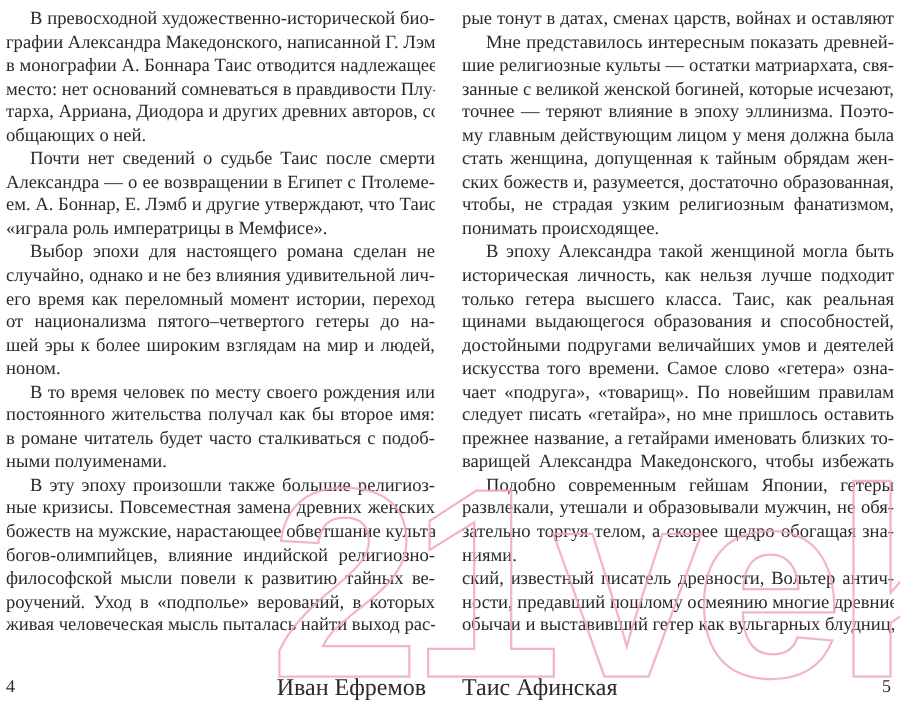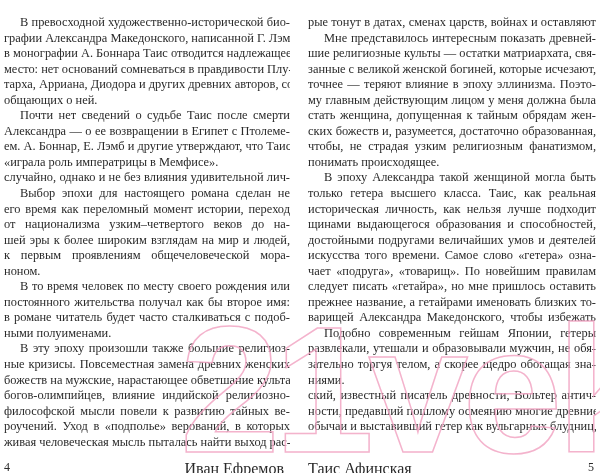--- a/index.html
+++ b/index.html
@@ -1,18 +1,18 @@
 <!DOCTYPE html>
 <html><head>
 <meta charset="utf-8">
 <style>
   html, body { margin:0; padding:0; }
   body { width:600px; height:473px; background:#ffffff; position:relative; overflow:hidden;
          font-family:"Liberation Serif", serif; color:#2a2a2a; }
-  .page { position:absolute; top:12px; height:366px; }
+  .page { position:absolute; top:2px; height:366px; }
   .page.left { left:4px; width:288px; }
   .page.right { left:308px; width:288px; }
   .text { font-size:12.4px; line-height:15.55px; text-align:justify; }
   .line { display:block; white-space:nowrap; text-align:justify; text-align-last:justify; height:15.55px; overflow:hidden; }
   .line.last { text-align-last:left; }
   .line.indent { padding-left:16px; }
   .left .text { position:absolute; top:3px; left:0; width:286px; }
   .right .text { position:absolute; top:3px; left:0; width:288px; }
   .footer { position:absolute; top:448px; width:100%; font-size:12px; }
   .folio { position:absolute; font-size:12px; }
@@ -33,26 +33,25 @@
       <span class="line indent">В превосходной художественно-исторической био-</span>
       <span class="line">графии Александра Македонского, написанной Г. Лэмбом,</span>
       <span class="line">в монографии А. Боннара Таис отводится надлежащее ей</span>
       <span class="line">место: нет оснований сомневаться в правдивости Плу-</span>
       <span class="line">тарха, Арриана, Диодора и других древних авторов, со-</span>
       <span class="line last">общающих о ней.</span>
       <span class="line indent">Почти нет сведений о судьбе Таис после смерти</span>
       <span class="line">Александра — о ее возвращении в Египет с Птолеме-</span>
       <span class="line">ем. А. Боннар, Е. Лэмб и другие утверждают, что Таис</span>
       <span class="line last">«играла роль императрицы в Мемфисе».</span>
+      <span class="line indent">Выбор эпохи для настоящего романа сделан не</span>
       <span class="line">случайно, однако и не без влияния удивительной лич-</span>
-      <span class="line indent">Выбор эпохи для настоящего романа сделан не</span>
       <span class="line">его время как переломный момент истории, переход</span>
-      <span class="line">от национализма узким–четвертого веков до на-</span>
+      <span class="line">от национализма пятого–четвертого гетеры до на-</span>
       <span class="line">шей эры к более широким взглядам на мир и людей,</span>
-      <span class="line">к первым проявлениям общечеловеческой мора-</span>
       <span class="line last">ноном.</span>
       <span class="line indent">В то время человек по месту своего рождения или</span>
       <span class="line">постоянного жительства получал как бы второе имя:</span>
       <span class="line">в романе читатель будет часто сталкиваться с подоб-</span>
       <span class="line last">ными полуименами.</span>
       <span class="line indent">В эту эпоху произошли также большие религиоз-</span>
       <span class="line">ные кризисы. Повсеместная замена древних женских</span>
       <span class="line">божеств на мужские, нарастающее обветшание культа</span>
       <span class="line">богов-олимпийцев, влияние индийской религиозно-</span>
       <span class="line">философской мысли повели к развитию тайных ве-</span>
@@ -71,22 +70,22 @@
       <span class="line indent">Мне представилось интересным показать древней-</span>
       <span class="line">шие религиозные культы — остатки матриархата, свя-</span>
       <span class="line">занные с великой женской богиней, которые исчезают,</span>
       <span class="line">точнее — теряют влияние в эпоху эллинизма. Поэто-</span>
       <span class="line">му главным действующим лицом у меня должна была</span>
       <span class="line">стать женщина, допущенная к тайным обрядам жен-</span>
       <span class="line">ских божеств и, разумеется, достаточно образованная,</span>
       <span class="line">чтобы, не страдая узким религиозным фанатизмом,</span>
       <span class="line last">понимать происходящее.</span>
       <span class="line indent">В эпоху Александра такой женщиной могла быть</span>
+      <span class="line">историческая личность, как нельзя лучше подходит</span>
       <span class="line">только гетера высшего класса. Таис, как реальная</span>
-      <span class="line">историческая личность, как нельзя лучше подходит</span>
       <span class="line">щинами выдающегося образования и способностей,</span>
       <span class="line">достойными подругами величайших умов и деятелей</span>
       <span class="line">искусства того времени. Самое слово «гетера» озна-</span>
       <span class="line">чает «подруга», «товарищ». По новейшим правилам</span>
       <span class="line">следует писать «гетайра», но мне пришлось оставить</span>
       <span class="line">прежнее название, а гетайрами именовать близких то-</span>
       <span class="line">варищей Александра Македонского, чтобы избежать</span>
       <span class="line indent">Подобно современным гейшам Японии, гетеры</span>
       <span class="line">развлекали, утешали и образовывали мужчин, не обя-</span>
       <span class="line">зательно торгуя телом, а скорее щедро обогащая зна-</span>

